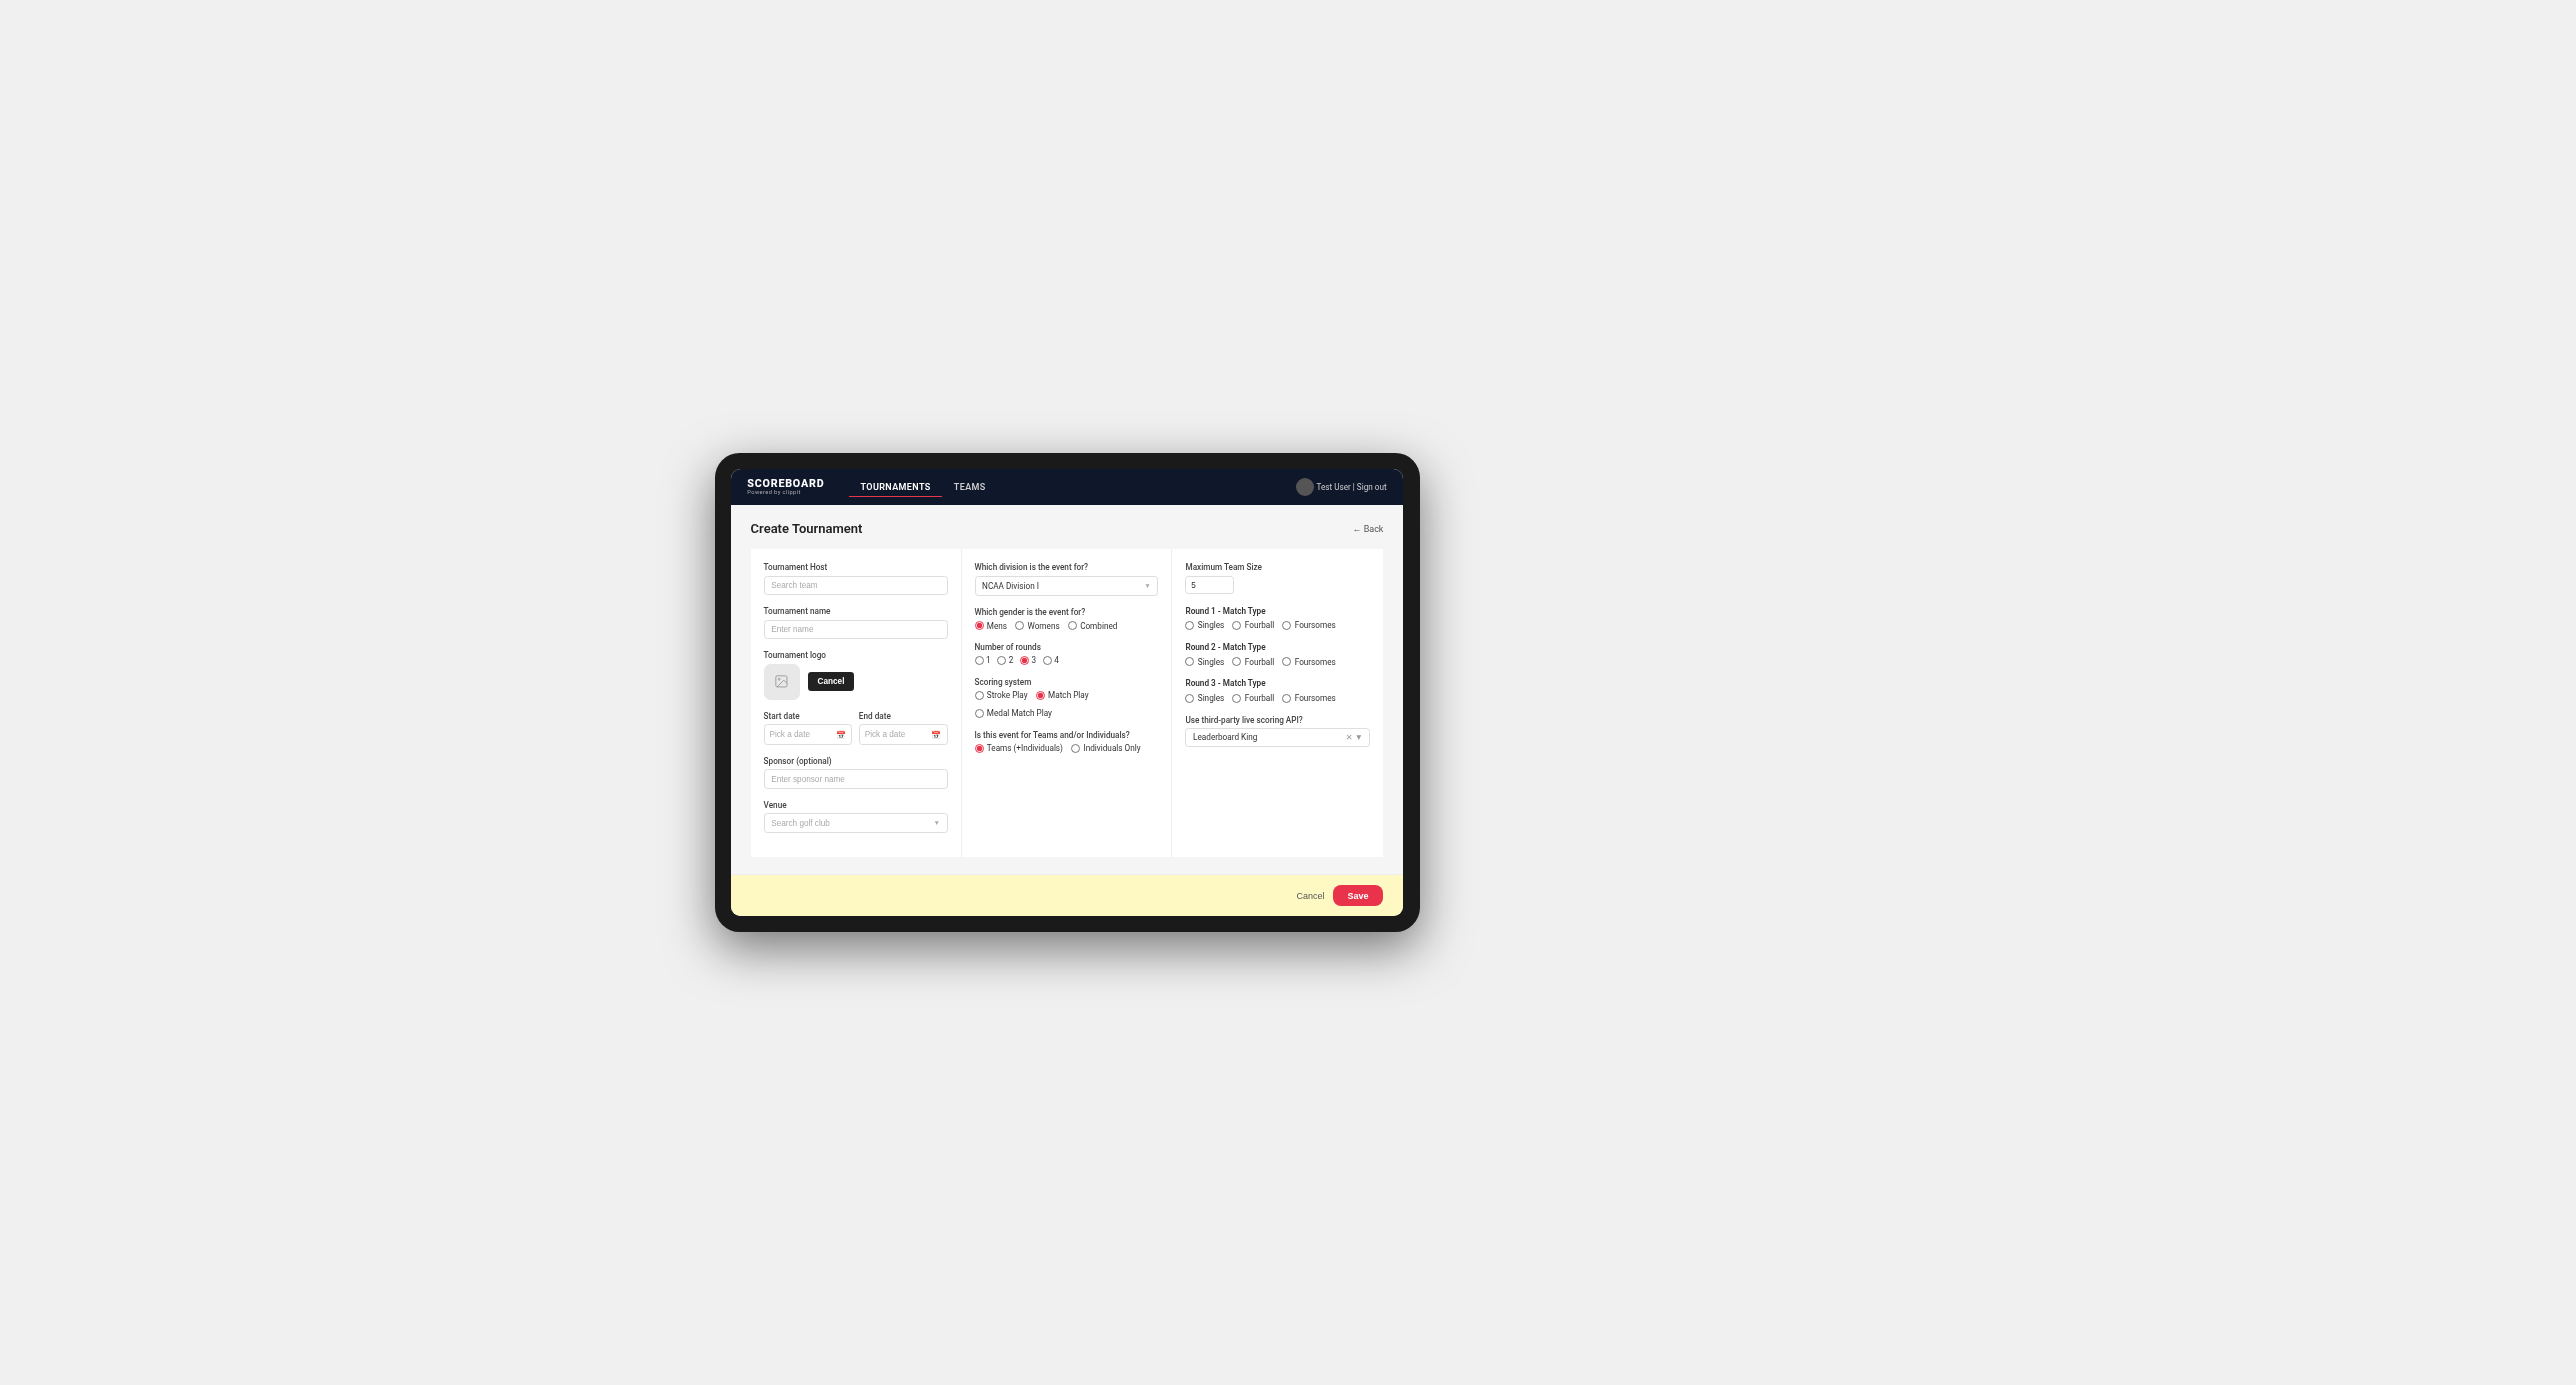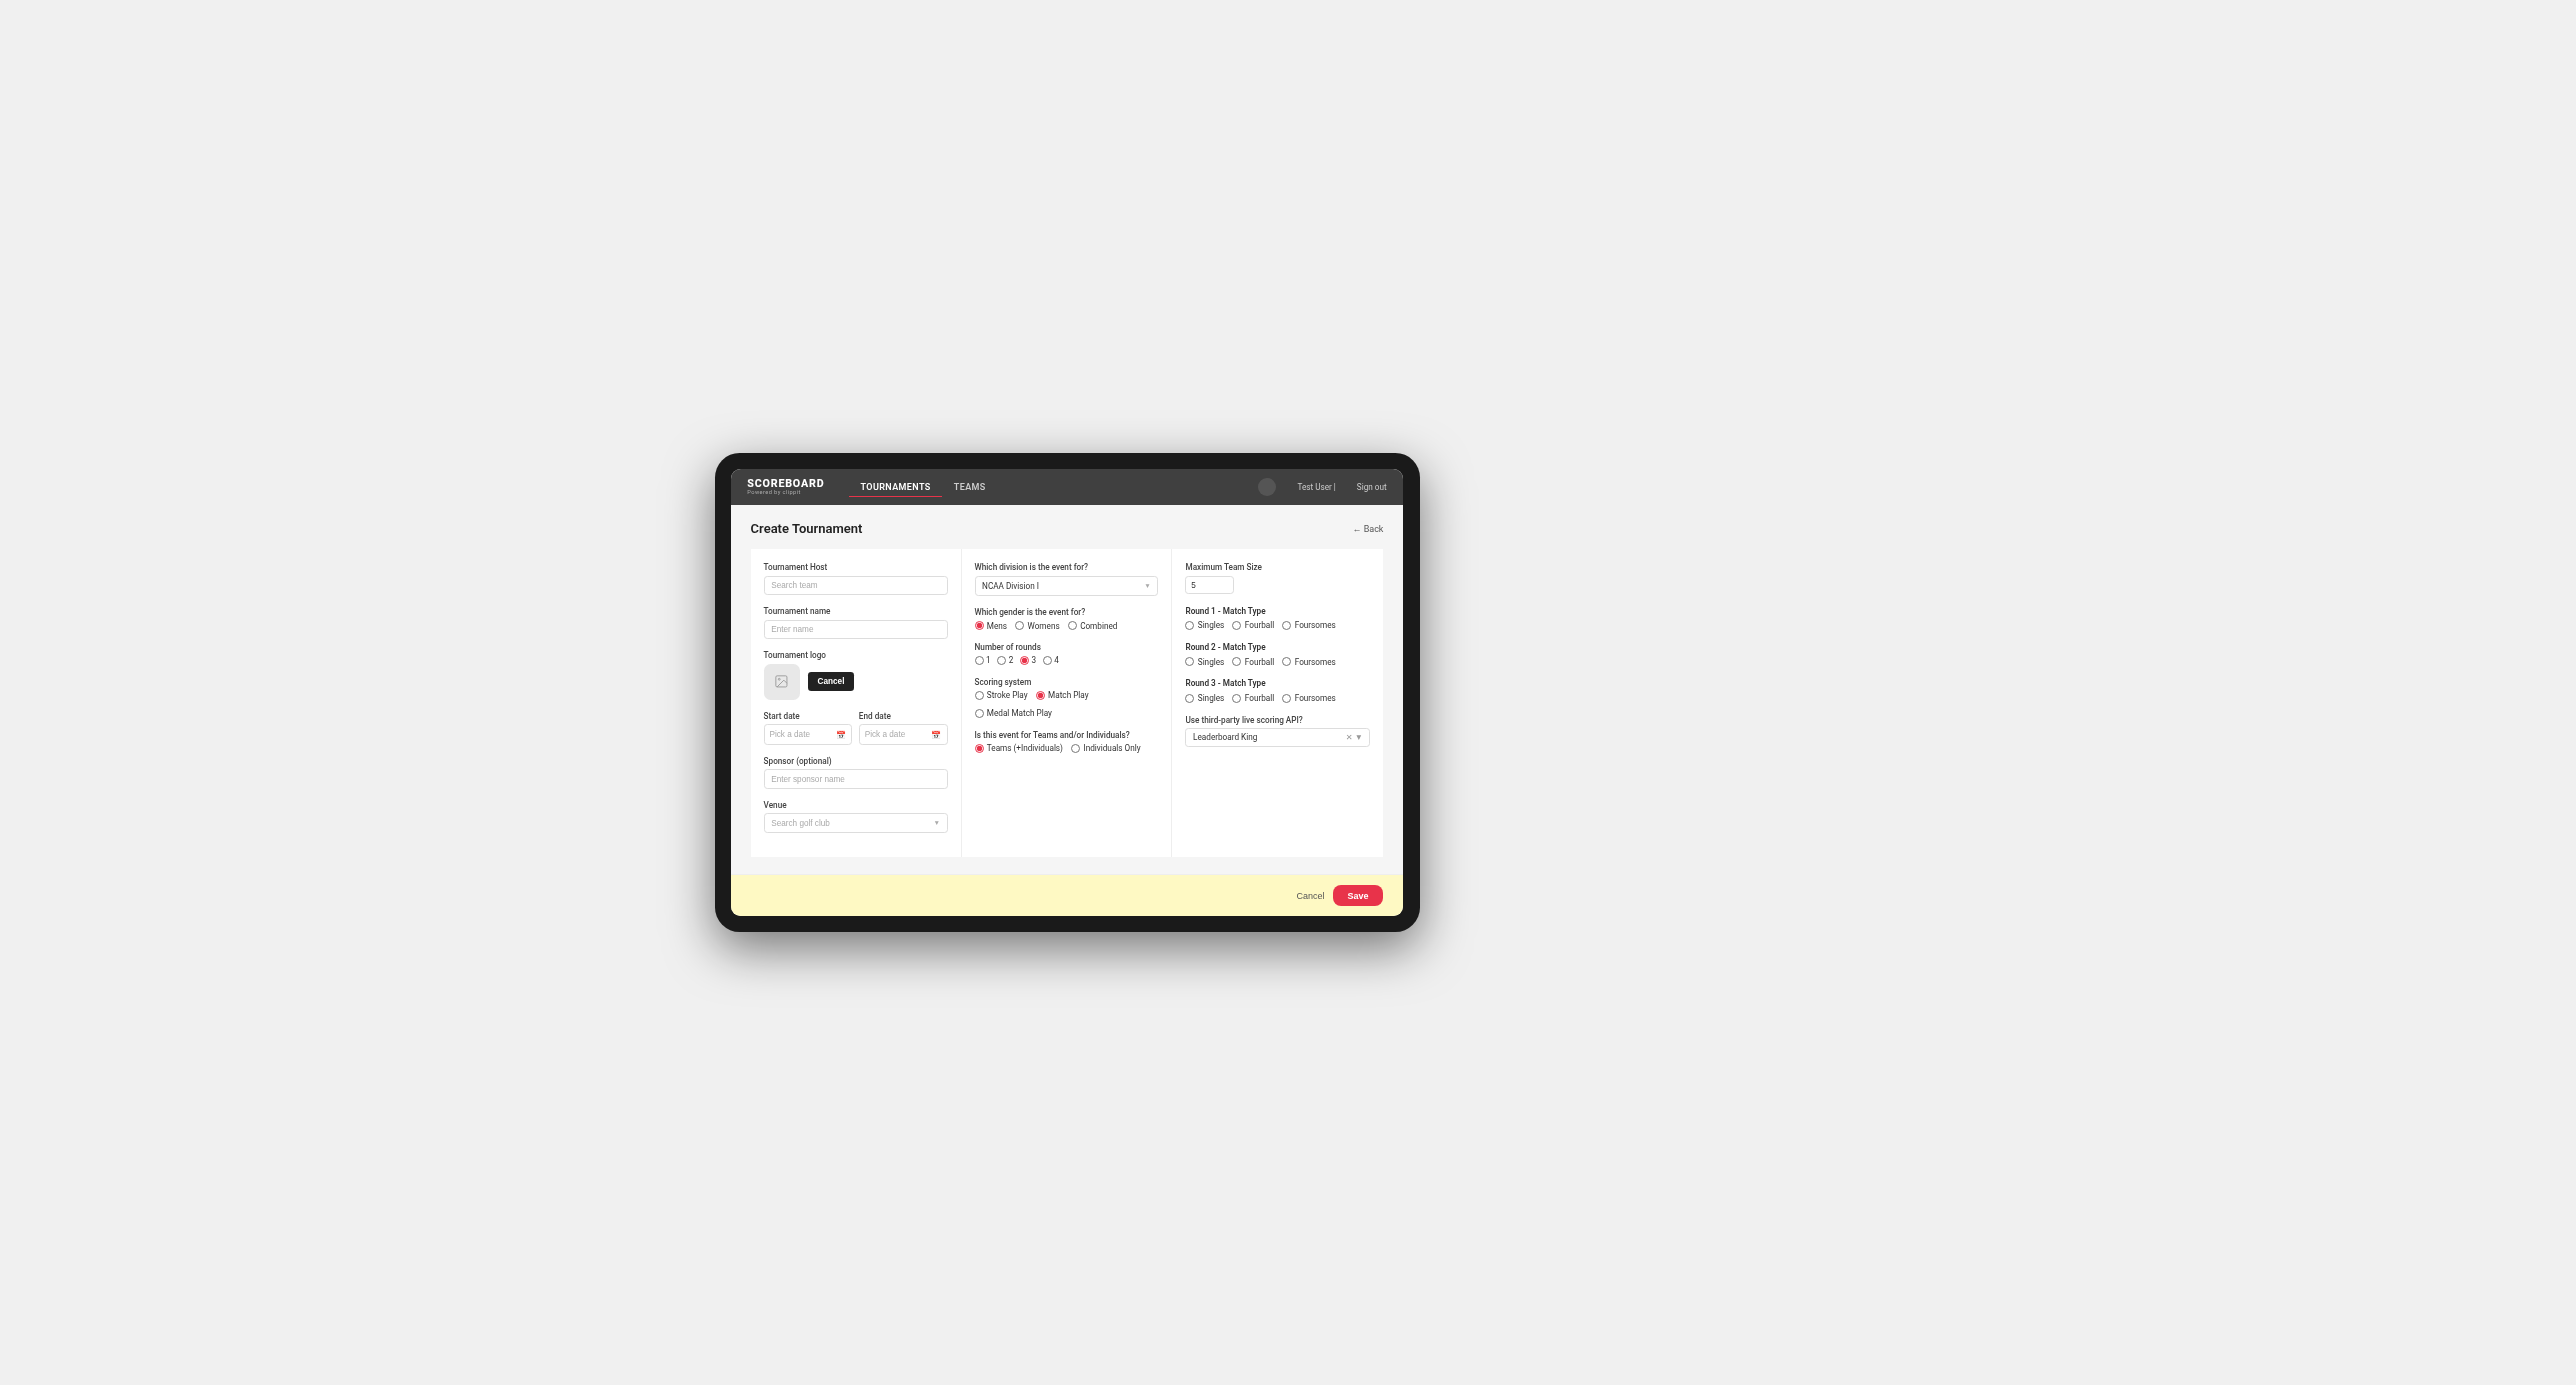--- a/index.html
+++ b/index.html
@@ -32,21 +32,21 @@
 
     .tablet-screen {
       background: #fff;
       border-radius: 9.8px;
       overflow: hidden;
       min-height: 410px;
     }
 
     
     .navbar {
-      background: #404040;
+      background: #0f172a;
       display: flex;
       align-items: center;
       padding: 0 16.4px;
       height: 36px;
       justify-content: space-between;
     }
     .navbar-left {
       display: flex;
       align-items: center;
       gap: 24.6px;
@@ -83,21 +83,21 @@
       border-bottom: 1.6px solid transparent;
       letter-spacing: 0.4px;
     }
     .nav-tab.active {
       color: #fff;
       border-bottom: 1.6px solid #e8334a;
     }
     .navbar-right {
       display: flex;
       align-items: center;
-      gap: 21px;
+      gap: 2px;
       color: #ccc;
       font-size: 8.2px;
     }
     .user-avatar {
       width: 18px;
       height: 18px;
       background: #555;
       border-radius: 50%;
     }
 

